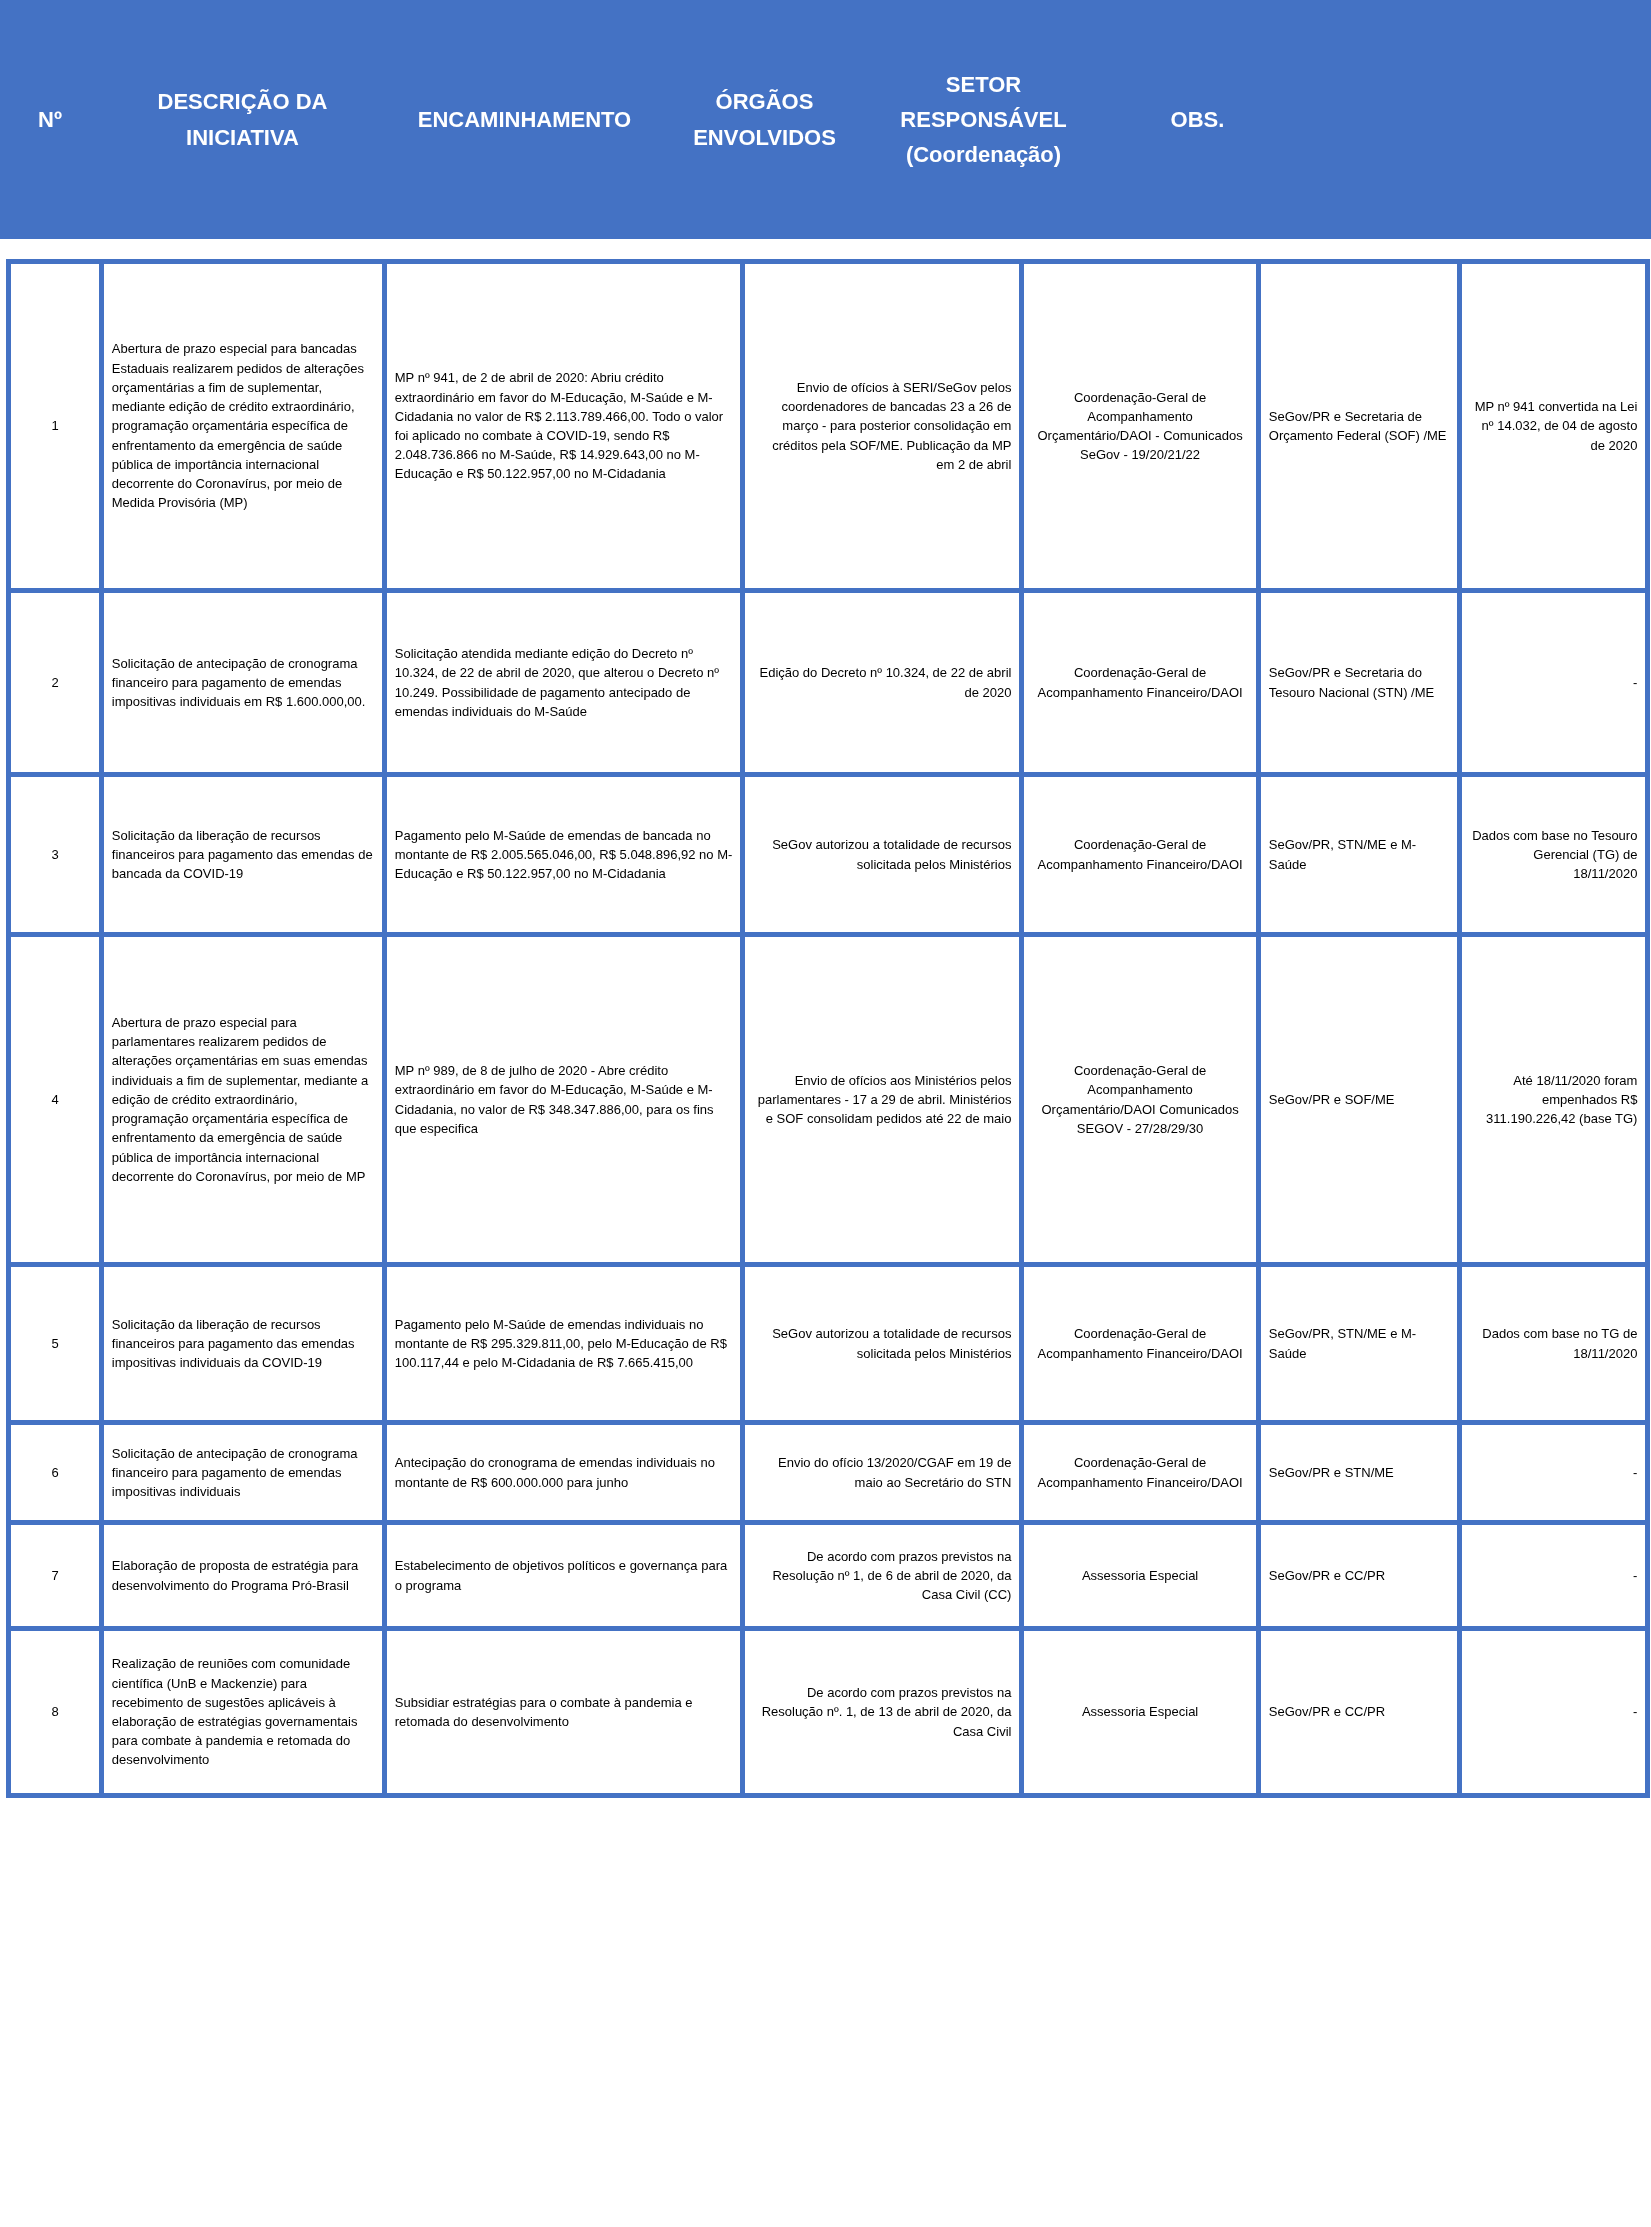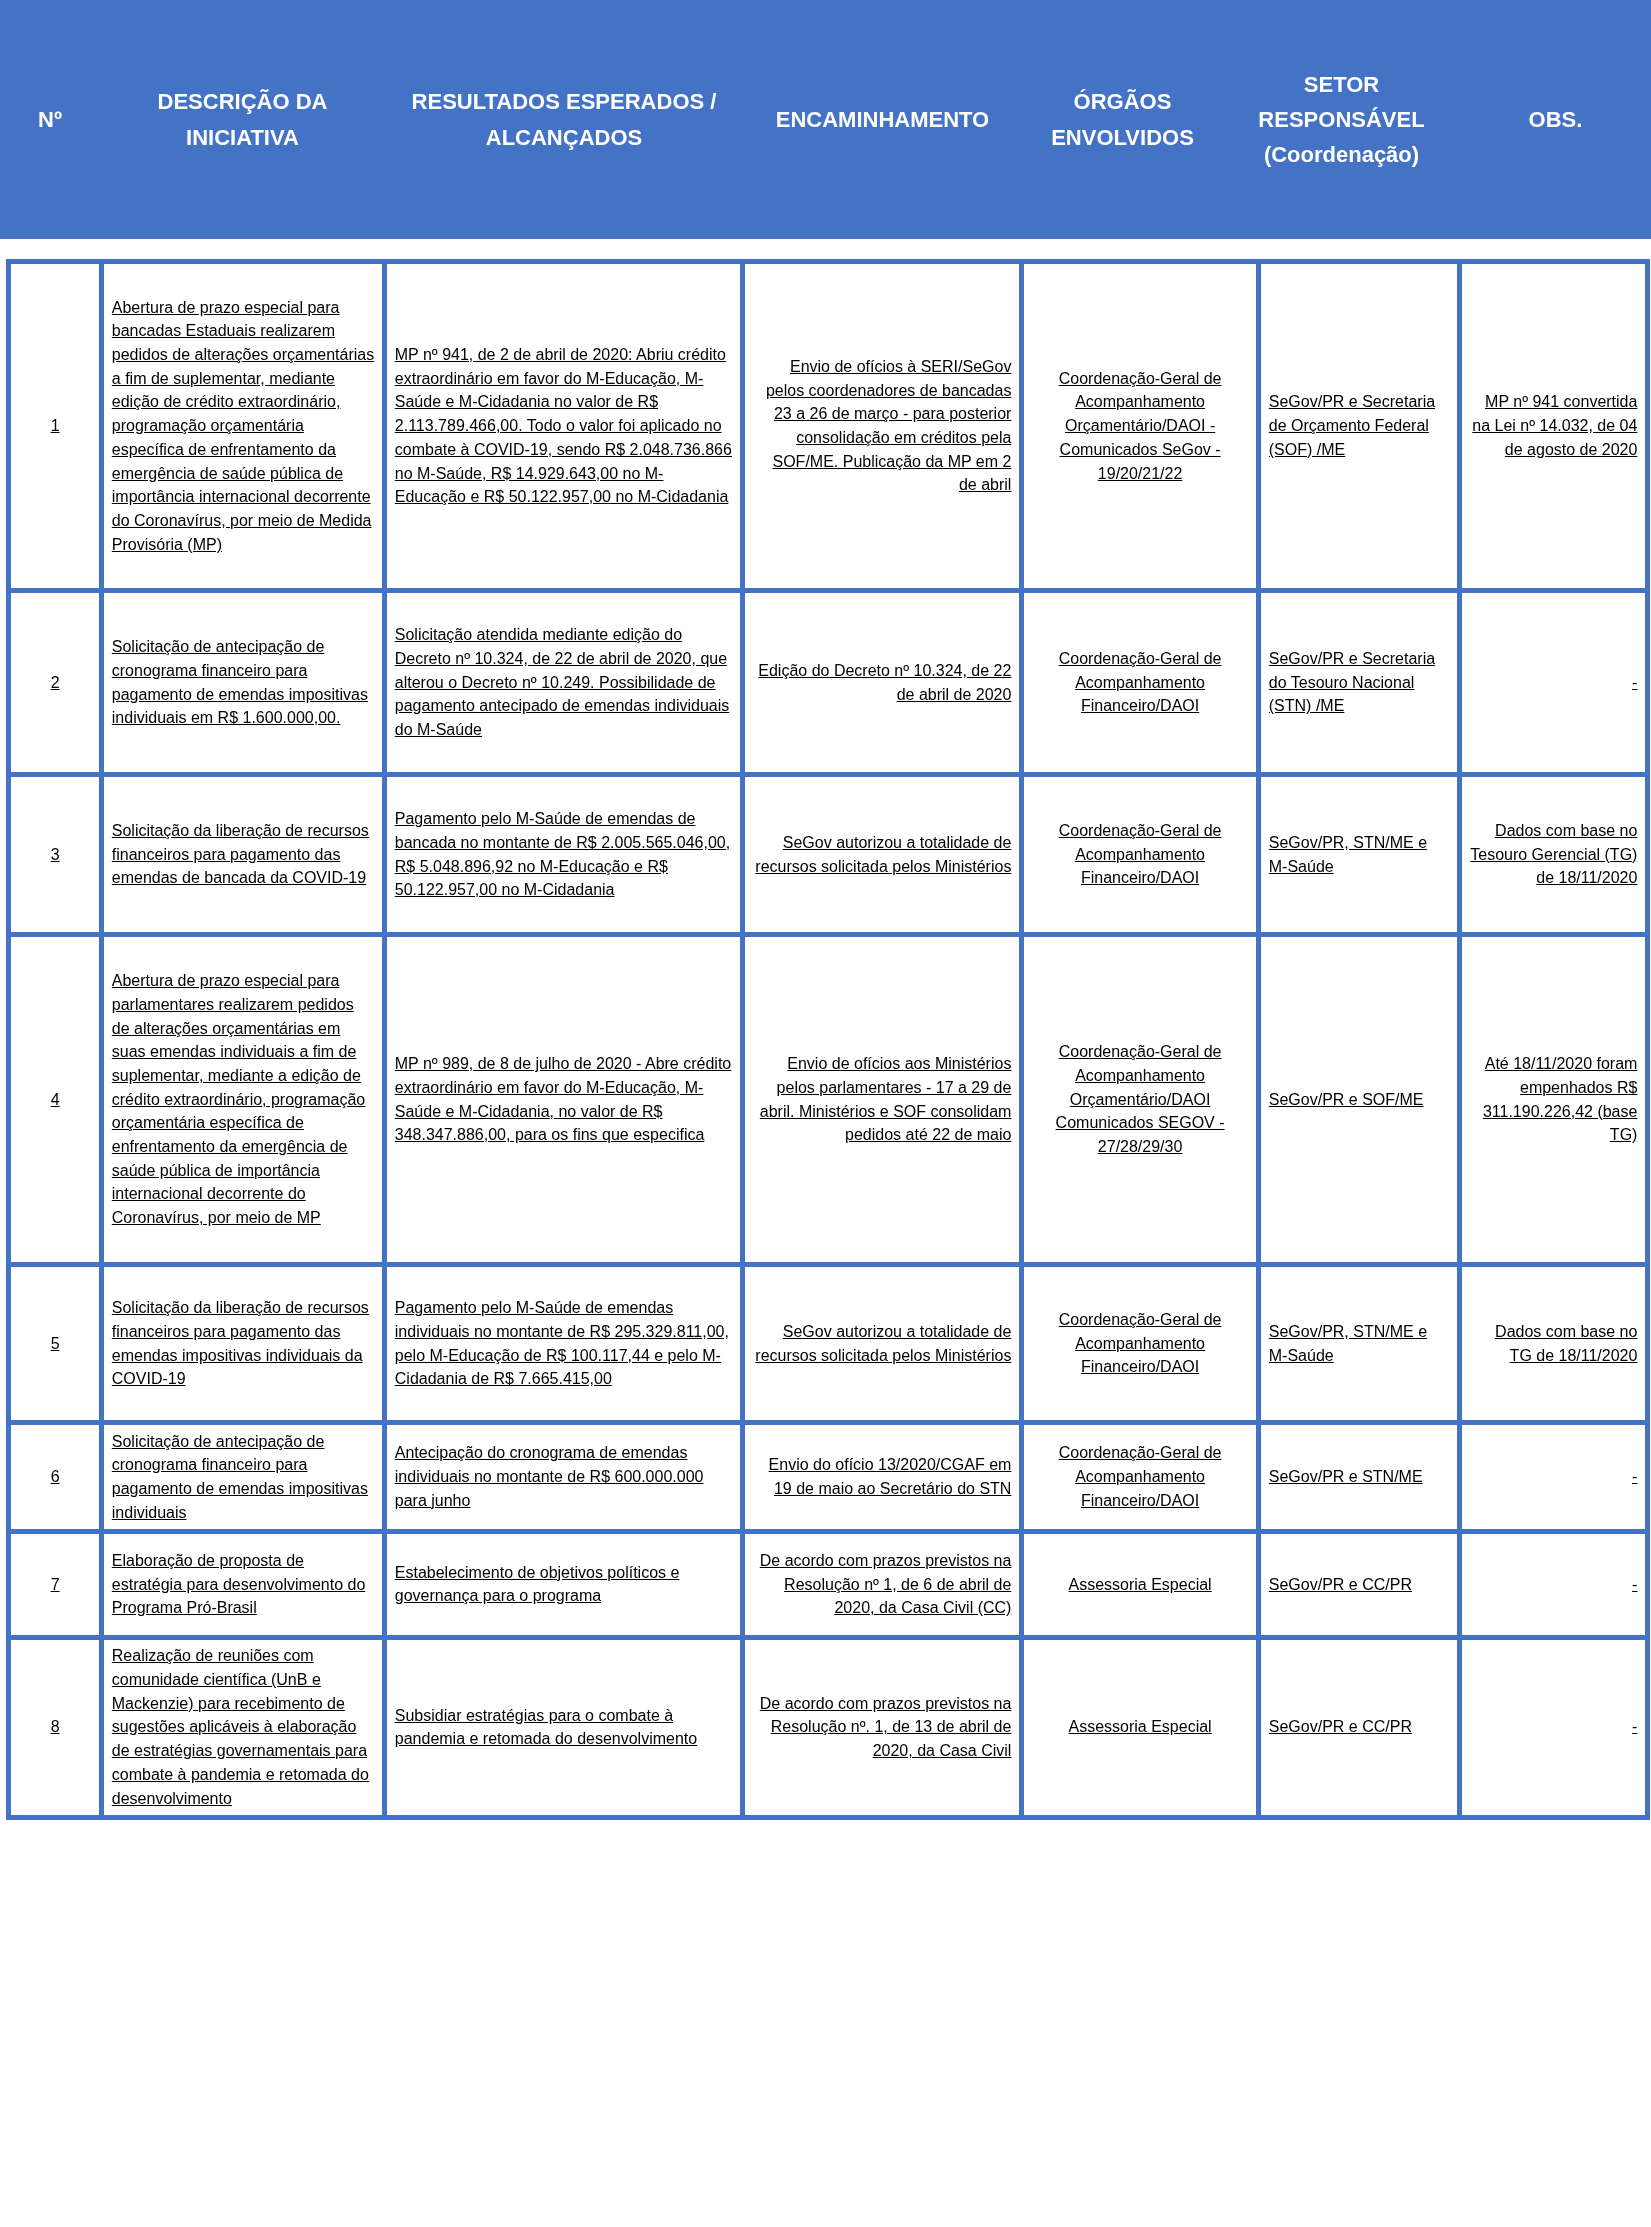--- a/index.html
+++ b/index.html
@@ -44,27 +44,26 @@
   .hc6{width:191px;}
   table.grid{
     border-collapse:collapse;
     table-layout:fixed;
     width:1639px;
     margin:20px 0 0 6.1px;
   }
   table.grid td{
     border:5.4px solid var(--border);
     vertical-align:middle;
-    font-size:16px;
+    font-size:13px;
     line-height:1.48;
     white-space:pre-line;
     overflow:hidden;
     box-sizing:border-box;
     padding:4.6px 7.7px;
-    text-decoration:underline;
   }
   td.c0{width:93px;text-align:center;}
   td.c1{width:283px;text-align:left;padding:4.6px 4.6px 4.6px 17px;}
   td.c2{width:358px;text-align:left;padding:4.6px 1.5px 4.6px 6.9px;}
   td.c3{width:279px;text-align:right;padding:4.6px 4.6px;}
   td.c4{width:237px;text-align:center;}
   td.c5{width:201px;}
   td.c6{width:188px;text-align:right;padding:4.6px 6.1px;}
   tr.rh1{height:329px;}
   tr.rh2{height:184px;}
@@ -74,21 +73,20 @@
   tr.rh6{height:100px;}
   tr.rh7{height:106px;}
   tr.rh8{height:167px;}
 </style>
 </head>
 <body>
 
 <div class="header-band">
   <div class="header-cell hc0">Nº</div>
   <div class="header-cell hc1">DESCRIÇÃO DA INICIATIVA</div>
-  <div class="header-cell hc2">RESULTADOS ESPERADOS / ALCANÇADOS</div>
   <div class="header-cell hc3">ENCAMINHAMENTO</div>
   <div class="header-cell hc5">ÓRGÃOS ENVOLVIDOS</div>
   <div class="header-cell hc4">SETOR RESPONSÁVEL (Coordenação)</div>
   <div class="header-cell hc6">OBS.</div>
 </div>
 
 <table class="grid">
   <tbody>
     <tr class="rh1">
       <td class="c0">1</td>

